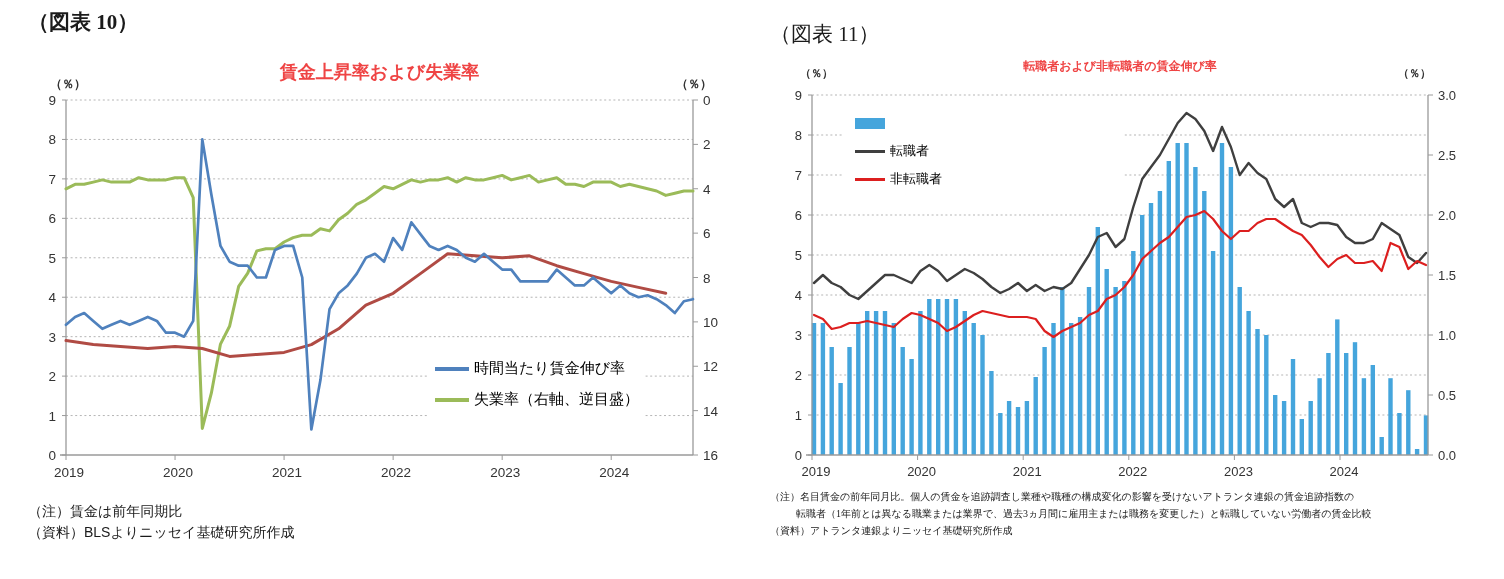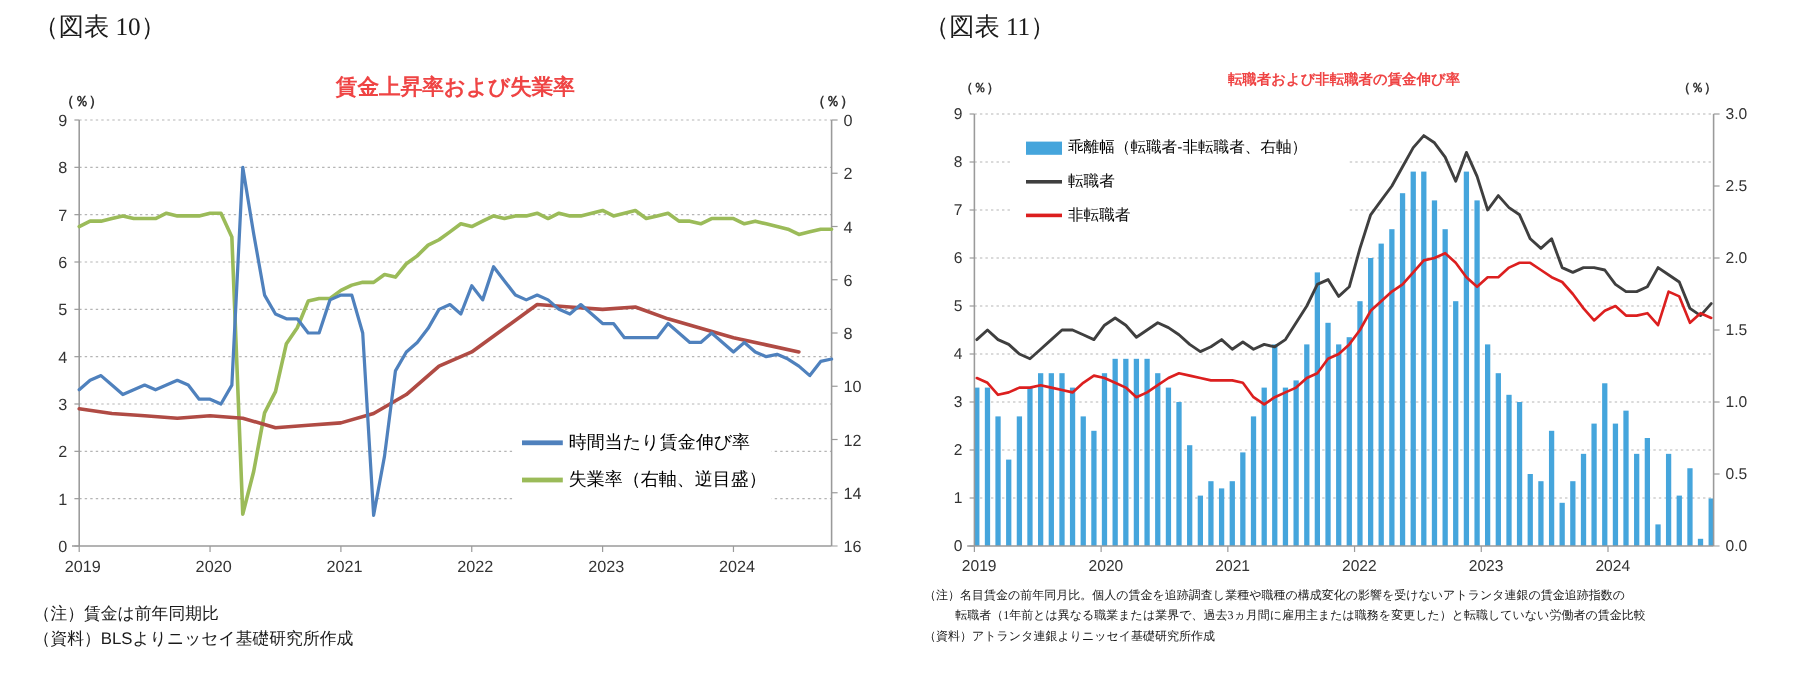--- a/index.html
+++ b/index.html
@@ -229,50 +229,49 @@
         <text x="1132.8" y="476" class="tl11" text-anchor="middle">2022</text>
         <line x1="1234.4" x2="1234.4" y1="455" y2="460" stroke="#9a9a9a" stroke-width="1"></line>
         <text x="1238.4" y="476" class="tl11" text-anchor="middle">2023</text>
         <line x1="1340" x2="1340" y1="455" y2="460" stroke="#9a9a9a" stroke-width="1"></line>
         <text x="1344" y="476" class="tl11" text-anchor="middle">2024</text>
         <polyline points="814.0,283.0 822.9,275.0 831.7,283.0 840.6,287.0 849.5,295.0 858.3,299.0 867.2,291.0 876.1,283.0 885.0,275.0 893.8,275.0 902.7,279.0 911.6,283.0 920.4,271.0 929.3,265.0 938.2,271.0 947.0,281.0 955.9,275.0 964.8,269.0 973.7,273.0 982.5,279.0 991.4,287.0 1000.3,293.0 1009.1,289.0 1018.0,283.0 1026.9,291.0 1035.7,285.0 1044.6,291.0 1053.5,287.0 1062.3,289.0 1071.2,283.0 1080.1,269.0 1089.0,255.0 1097.8,237.0 1106.7,233.0 1115.6,247.0 1124.4,239.0 1133.3,207.0 1142.2,179.0 1151.0,167.0 1159.9,155.0 1168.8,139.0 1177.7,123.0 1186.5,113.0 1195.4,119.0 1204.3,131.0 1213.1,151.0 1222.0,127.0 1230.9,147.0 1239.7,175.0 1248.6,163.0 1257.5,173.0 1266.3,179.0 1275.2,199.0 1284.1,207.0 1293.0,199.0 1301.8,223.0 1310.7,227.0 1319.6,223.0 1328.4,223.0 1337.3,225.0 1346.2,237.0 1355.0,243.0 1363.9,243.0 1372.8,239.0 1381.7,223.0 1390.5,229.0 1399.4,235.0 1408.3,257.0 1417.1,263.0 1426.0,253.0" fill="none" stroke="#3F3F3F" stroke-width="2.4" stroke-linejoin="round" stroke-linecap="round"></polyline>
         <polyline points="814.0,315.0 822.9,319.0 831.7,329.0 840.6,327.0 849.5,323.0 858.3,323.0 867.2,321.0 876.1,323.0 885.0,325.0 893.8,327.0 902.7,319.0 911.6,313.0 920.4,315.0 929.3,319.0 938.2,323.0 947.0,331.0 955.9,327.0 964.8,321.0 973.7,315.0 982.5,311.0 991.4,313.0 1000.3,315.0 1009.1,317.0 1018.0,317.0 1026.9,317.0 1035.7,319.0 1044.6,331.0 1053.5,337.0 1062.3,331.0 1071.2,327.0 1080.1,323.0 1089.0,315.0 1097.8,311.0 1106.7,299.0 1115.6,295.0 1124.4,287.0 1133.3,275.0 1142.2,259.0 1151.0,251.0 1159.9,243.0 1168.8,237.0 1177.7,227.0 1186.5,217.0 1195.4,215.0 1204.3,211.0 1213.1,219.0 1222.0,231.0 1230.9,239.0 1239.7,231.0 1248.6,231.0 1257.5,223.0 1266.3,219.0 1275.2,219.0 1284.1,225.0 1293.0,231.0 1301.8,235.0 1310.7,245.0 1319.6,257.0 1328.4,267.0 1337.3,259.0 1346.2,255.0 1355.0,263.0 1363.9,263.0 1372.8,261.0 1381.7,271.0 1390.5,243.0 1399.4,247.0 1408.3,269.0 1417.1,261.0 1426.0,265.0" fill="none" stroke="#DC1F1F" stroke-width="2.2" stroke-linejoin="round" stroke-linecap="round"></polyline>
       </g>
     </svg>
 
-  <div class="ov fig-header" style="left:28px;top:8px;">（図表 10）</div>
+  <div class="ov fig-header" style="left:28px;top:8px;font-weight:bold;">（図表 10）</div>
   <div class="ov fig-title" id="title10">賃金上昇率および失業率</div>
   <div class="ov pct" style="left:50px;top:76px;">（％）</div>
   <div class="ov pct" style="left:676px;top:76px;">（％）</div>
 
   <div class="ov legend" id="legend10">
     <div class="row">
       <span class="sw" style="background: rgb(79, 129, 189);"></span>
       <span>時間当たり賃金伸び率</span>
     </div>
     <div class="row">
       <span class="sw" style="background: rgb(155, 187, 89);"></span>
       <span>失業率（右軸、逆目盛）</span>
     </div>
   </div>
 
   <div class="ov notes" id="notes10">
     <div>（注）賃金は前年同期比</div>
     <div>（資料）BLSよりニッセイ基礎研究所作成</div>
   </div>
 
-  <div class="ov fig-header" style="left:770px;top:8px;">（図表 11）</div>
+  <div class="ov fig-header" style="left:770px;top:20px;">（図表 11）</div>
   <div class="ov fig-title" id="title11">転職者および非転職者の賃金伸び率</div>
   <div class="ov pct" style="left:800px;top:66px;font-size:11px;">（％）</div>
   <div class="ov pct" style="left:1398px;top:66px;font-size:11px;">（％）</div>
 
   <div class="ov legend" id="legend11">
     <div class="row">
       <span class="sw-bar" style="background: rgb(69, 165, 220);"></span>
-      <span>乖離幅（転職者-非転職者、右軸）</span>
     </div>
     <div class="row">
       <span class="sw-line" style="background: rgb(63, 63, 63);"></span>
       <span>転職者</span>
     </div>
     <div class="row">
       <span class="sw-line" style="background: rgb(220, 31, 31);"></span>
       <span>非転職者</span>
     </div>
   </div>

